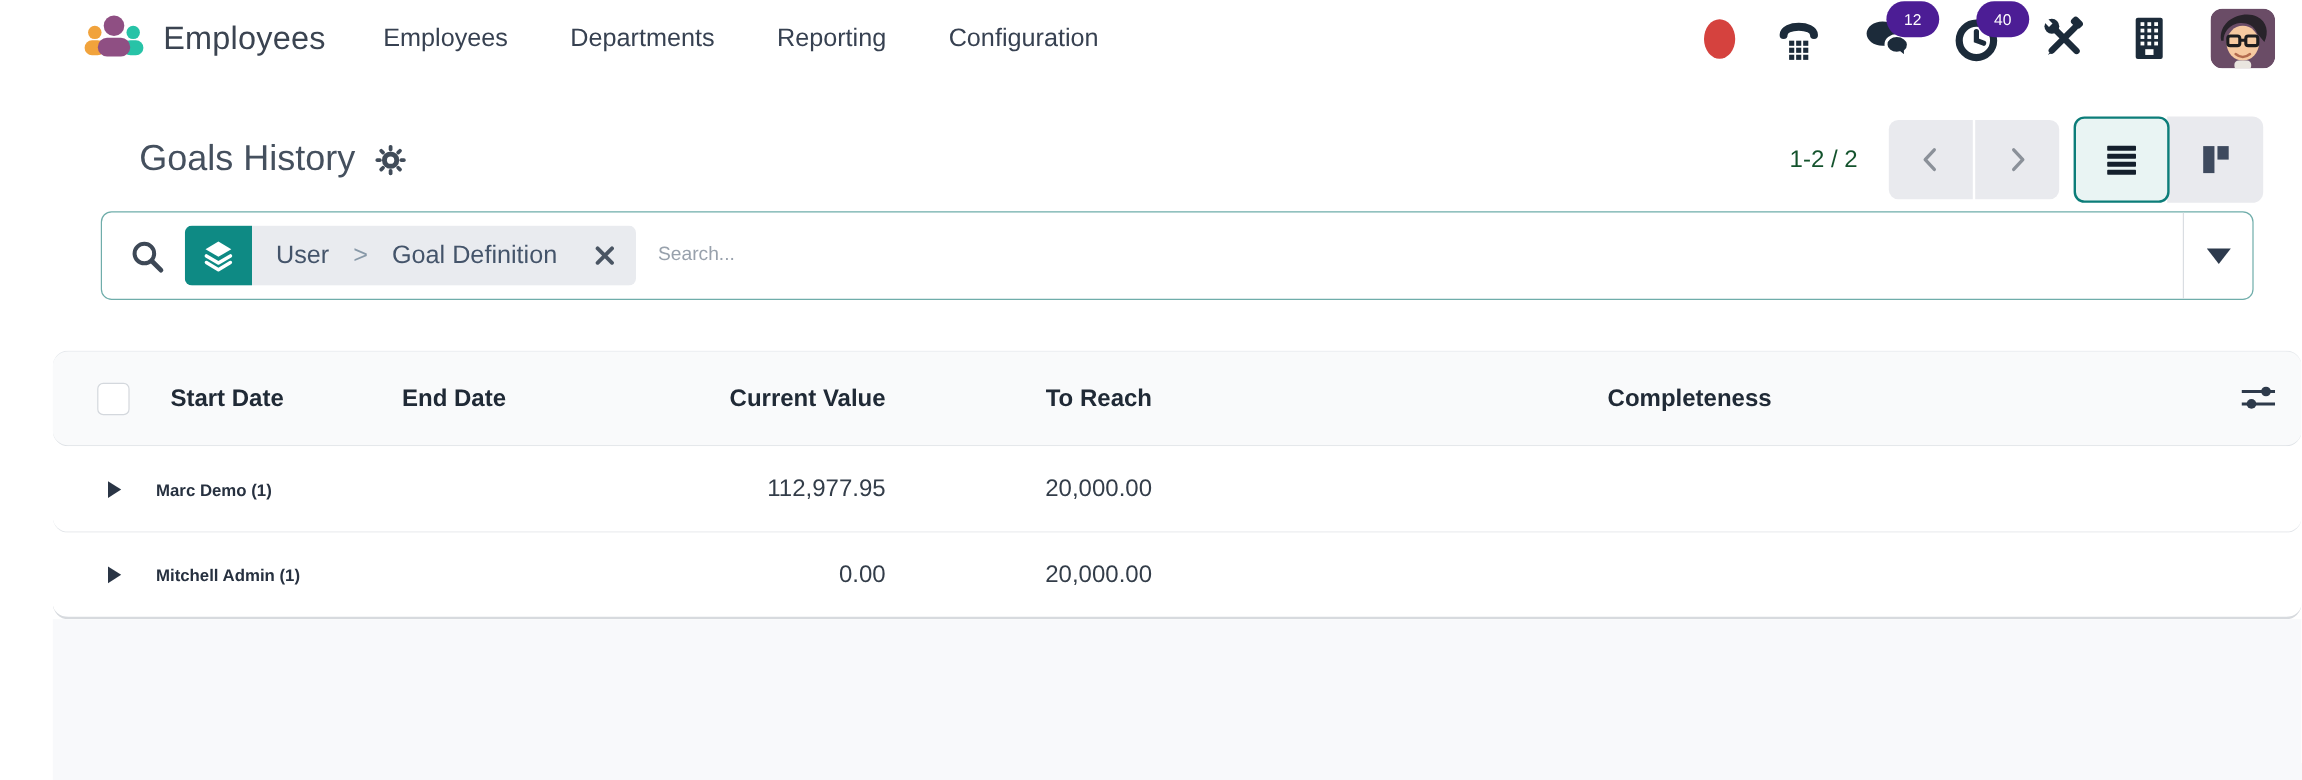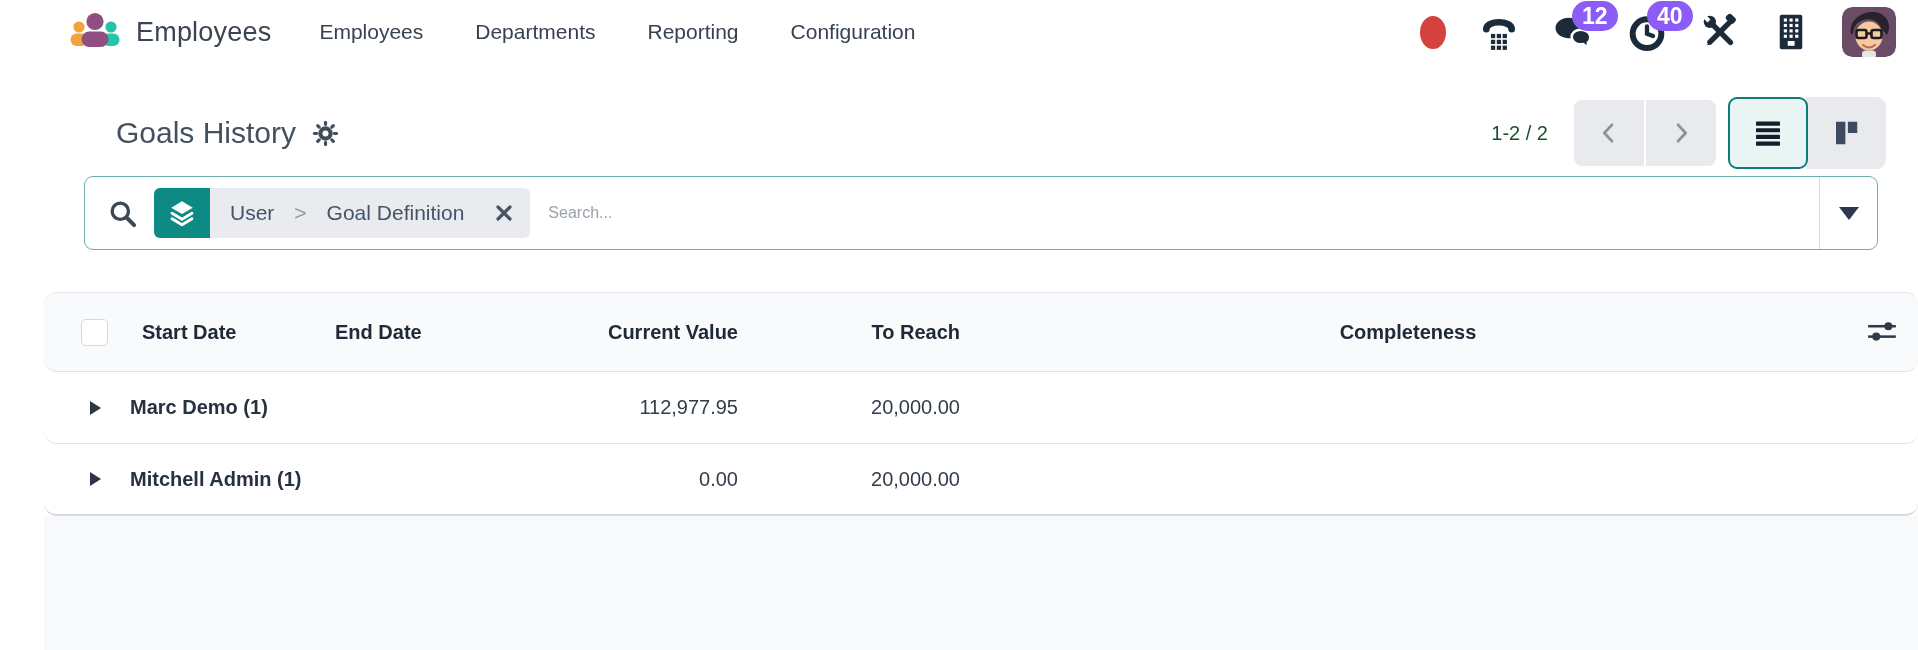--- a/index.html
+++ b/index.html
@@ -14,21 +14,21 @@
   .topbar { height:64px; display:flex; align-items:center; padding:0 22px 0 24px; background:#fff; flex:0 0 auto; }
   .brand { display:flex; align-items:center; gap:14px; cursor:pointer; }
   .brand-name { font-size:27px; font-weight:500; color:#3b4451; letter-spacing:.2px; }
   .menu { display:flex; align-items:center; gap:52px; margin-left:48px; }
   .menu-item { font-size:21px; color:#374151; cursor:pointer; white-space:nowrap; }
   .systray { margin-left:auto; display:flex; align-items:center; gap:33px; }
   .tray-item { position:relative; display:flex; align-items:center; justify-content:center; cursor:pointer; }
   .red-dot { width:26px; height:33px; border-radius:50%; background:#d5423e; }
   .badge {
     position:absolute; top:-11px; left:20px; min-width:44px; height:30px; padding:0 10px;
-    background:#8b5cf6; color:#fff; font-size:23px; font-weight:700;
+    background:#4c1d95; color:#fff; font-size:13px; font-weight:400;
     border-radius:999px; display:flex; align-items:center; justify-content:center; z-index:2;
   }
   .avatar { width:54px; height:50px; border-radius:10px; overflow:hidden; cursor:pointer; }
 
   
   .control { height:112px; flex:0 0 auto; display:flex; align-items:center; justify-content:space-between; padding:26px 32px 0 44px;margin-left:28px; }
   .cp-left { display:flex; align-items:center; gap:16px; }
   .cp-title { font-size:30px; color:#45505e; }
   .cp-right { display:flex; align-items:center; }
   .pager-text { font-size:20px; color:#14532d; margin-right:26px; }
@@ -70,21 +70,21 @@
   .h-start { padding-left:18px; }
   .h-end { padding-left:15px; }
   .h-right { text-align:right; padding-right:16px; }
   .h-comp { text-align:center; padding-right:6px; }
   .hd-check { margin-left:37px; width:27px; height:27px; border:1.5px solid #d4d8dd; border-radius:5px; background:#fff; cursor:pointer; }
   .opt-cols { display:flex; justify-content:center; cursor:pointer; }
 
   .lv-row { height:72px; background:#fff; border-bottom:1px solid #e2e5e9; cursor:pointer; }
   .lv-row.last { border-bottom:2px solid #d7dade; }
   .caret { margin-left:46px; width:0; height:0; border-left:11px solid #2a3545; border-top:7px solid transparent; border-bottom:7px solid transparent; }
-  .gname { grid-column:2 / 4; padding-left:6px; font-size:20px; font-weight:700; color:#273140; white-space:nowrap; }
+  .gname { grid-column:2 / 4; padding-left:6px; font-size:14px; font-weight:700; color:#273140; white-space:nowrap; }
   .gval { text-align:right; padding-right:16px; font-size:20px; color:#333d49; }
 
   .bottom-fill { flex:1; background:#f8f9fb; }
   svg { display:block; }
 </style>
 </head>
 <body>
 
 <div class="page">
 

